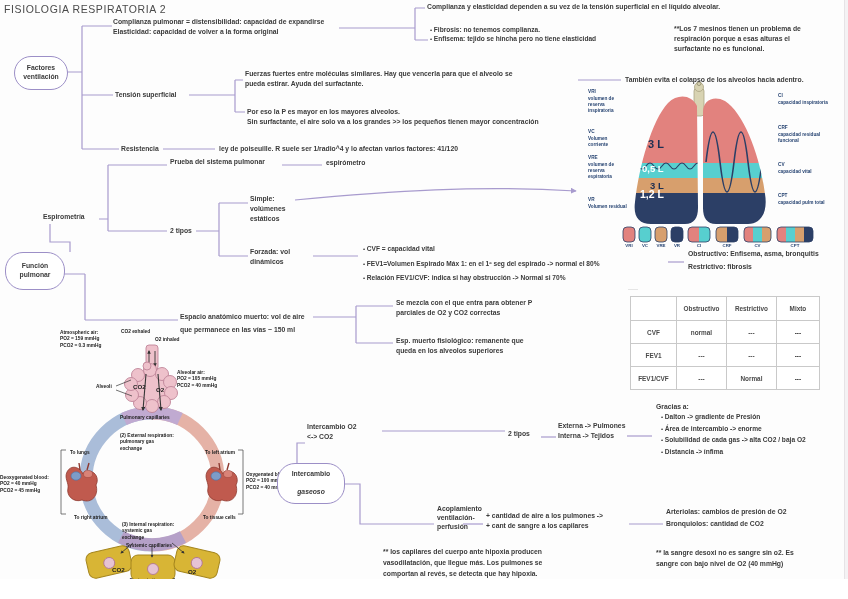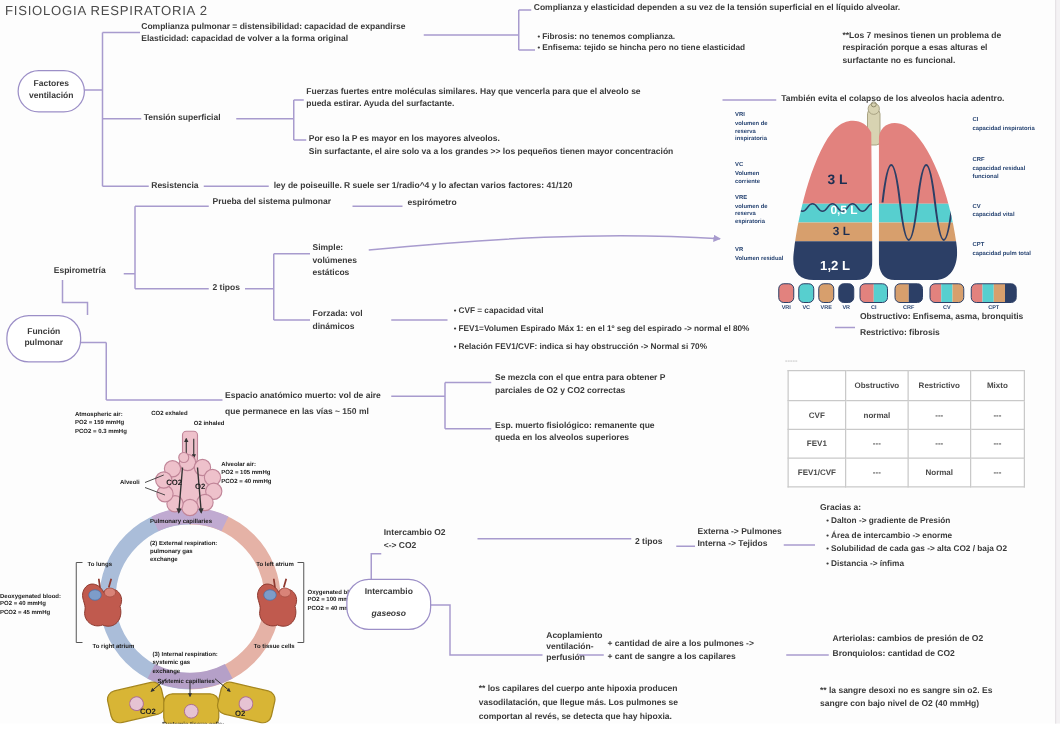--- a/index.html
+++ b/index.html
@@ -15,21 +15,21 @@
           justify-content:center;text-align:center;font:700 6.8px/1.3 "Liberation Sans",sans-serif;
           color:#3a3a3a;white-space:pre-line;z-index:3;}
   .bubble .it{font-style:italic;}
   ul.bl{list-style:none;margin:0;padding:0;z-index:2;}
   ul.bl li{font:700 6.6px/1.25 "Liberation Sans",sans-serif;color:#3a3a3a;padding-left:7px;text-indent:-7px;}
   ul.bl li::before{content:"•  ";font-size:6px;}
   ul.bl.sp li{margin-bottom:6px;}
   ul.bl.sp2 li{margin-bottom:3px;}
   .lunglab{font:700 4.7px/1.35 "Liberation Sans",sans-serif;color:#274472;white-space:pre-line;z-index:2;}
   .lunglab .ab{display:block;font-weight:800;}
-  .vol{font:800 10px/1 "Liberation Sans",sans-serif;color:#1d2f52;text-align:right;z-index:2;}
+  .vol{font:800 10px/1 "Liberation Sans",sans-serif;color:#1d2f52;text-align:left;z-index:2;}
   .vol.w{color:#ffffff;}
   .leglab{font:800 4.4px/1 "Liberation Sans",sans-serif;color:#274472;text-align:center;z-index:2;}
   .c{font:600 4.8px/1.35 "Liberation Sans",sans-serif;color:#222;white-space:pre-line;z-index:2;}
   .c.bd{font-weight:800;font-size:6.2px;color:#222;}
   .ptable{border-collapse:collapse;z-index:2;background:#fff;}
   .ptable td,.ptable th{border:1px solid #c9c9c9;font:700 6.4px "Liberation Sans",sans-serif;
     color:#4a4a4a;text-align:center;padding:0;}
   .dash-faint{color:#cfcfcf;}
   .dash{color:#666;}
   .note-dashes{font:700 6px/1 "Liberation Sans",sans-serif;color:#c4c4c4;z-index:2;}
@@ -257,21 +257,21 @@
     <span class="ab">CI</span><span>capacidad inspiratoria</span></div>
   <div class="abs lunglab" style="left:778px;top:119px;width:62px;">
     <span class="ab">CRF</span><span>capacidad residual funcional</span></div>
   <div class="abs lunglab" style="left:778px;top:156px;width:62px;">
     <span class="ab">CV</span><span>capacidad vital</span></div>
   <div class="abs lunglab" style="left:778px;top:187px;width:62px;">
     <span class="ab">CPT</span><span>capacidad pulm total</span></div>
   <div class="abs vol" style="left:648px;top:139px;width:30px;font-size:11px;">3 L</div>
   <div class="abs vol w" style="left:642px;top:164px;width:44px;font-size:9.5px;">0,5 L</div>
   <div class="abs vol" style="left:650px;top:181px;width:30px;font-size:9.5px;">3 L</div>
-  <div class="abs vol w" style="left:640px;top:208px;width:40px;font-size:10.5px;">1,2 L</div>
+  <div class="abs vol w" style="left:640px;top:189px;width:40px;font-size:10.5px;">1,2 L</div>
   <div class="abs leglab" style="left:623px;top:244px;width:12px;">VRI</div>
   <div class="abs leglab" style="left:639px;top:244px;width:12px;">VC</div>
   <div class="abs leglab" style="left:655px;top:244px;width:12px;">VRE</div>
   <div class="abs leglab" style="left:671px;top:244px;width:12px;">VR</div>
   <div class="abs leglab" style="left:688px;top:244px;width:22px;">CI</div>
   <div class="abs leglab" style="left:716px;top:244px;width:22px;">CRF</div>
   <div class="abs leglab" style="left:744px;top:244px;width:27px;">CV</div>
   <div class="abs leglab" style="left:777px;top:244px;width:36px;">CPT</div>
 
   <div class="abs note-dashes" style="left:628px;top:286px;">-----</div>

